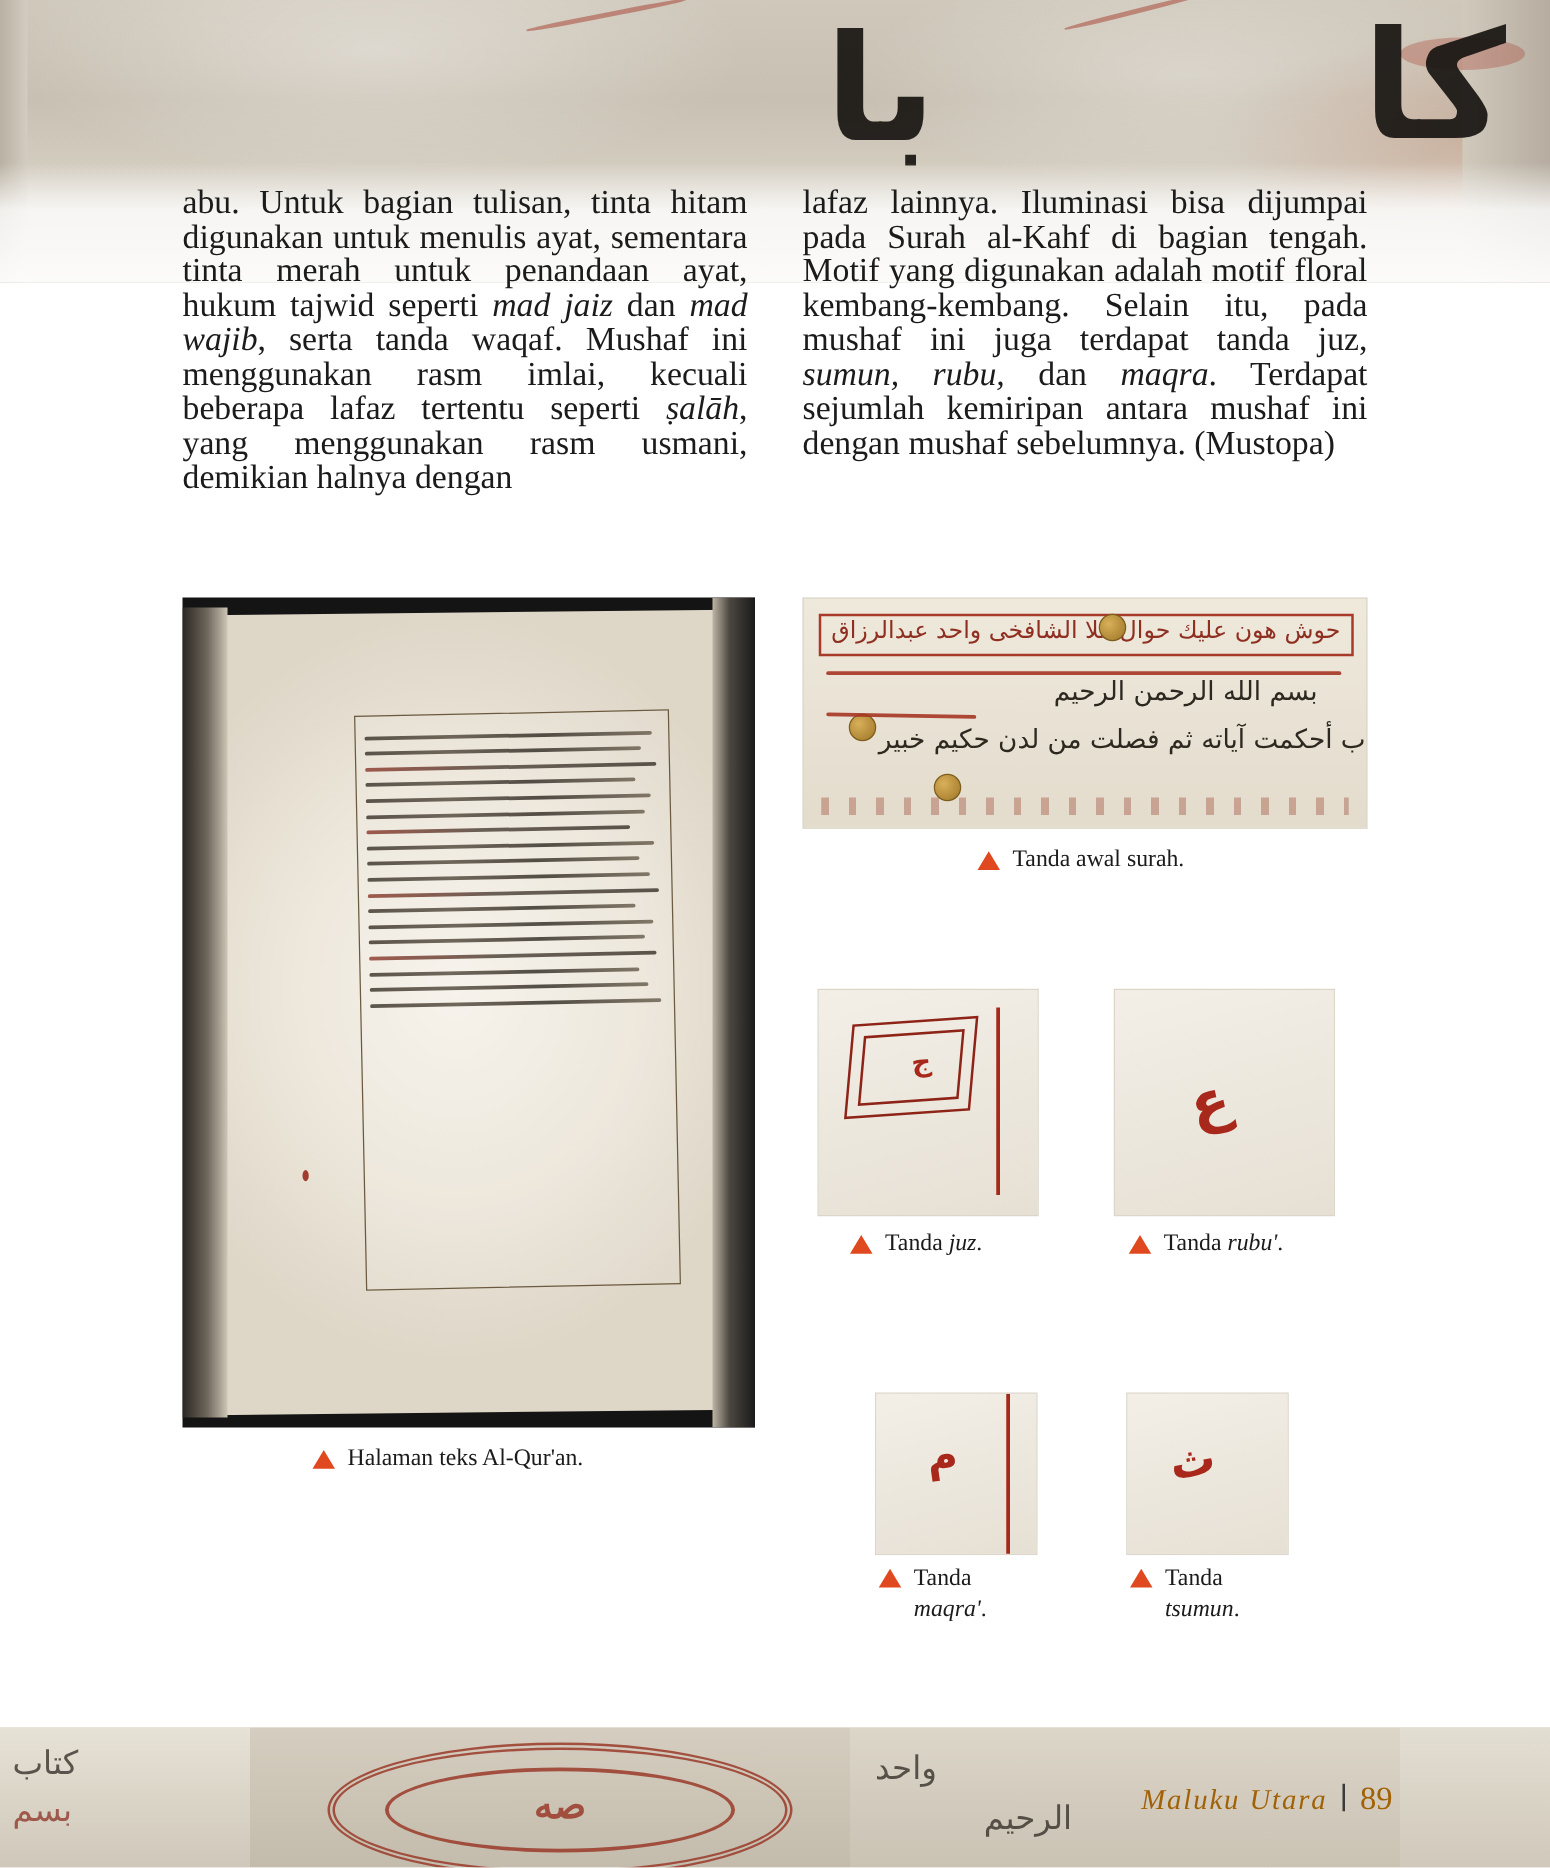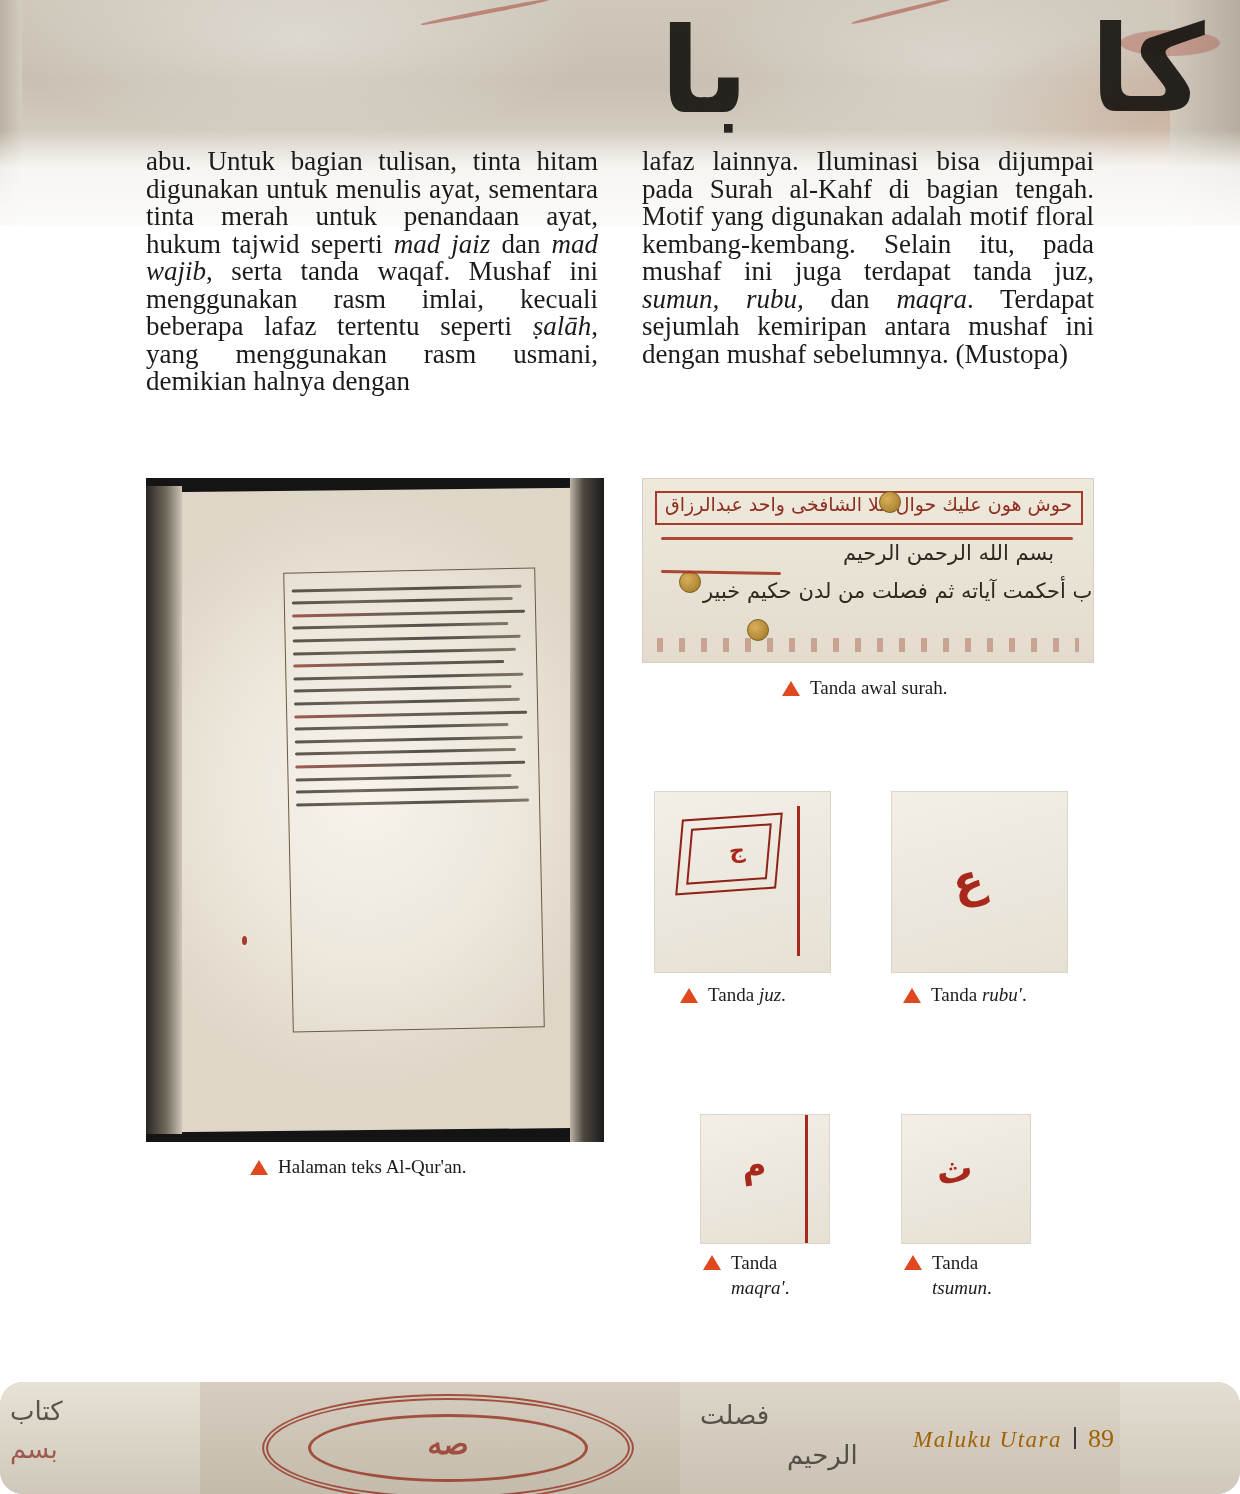--- a/index.html
+++ b/index.html
@@ -227,21 +227,20 @@
   .cap-rubu   { position: absolute; left: 903px;  top: 983px; width: 180px; }
   .cap-maqra  { position: absolute; left: 703px;  top: 1250px; width: 160px; }
   .cap-tsumun { position: absolute; left: 904px;  top: 1250px; width: 160px; }
   .cap-two-line { line-height: 25px; }
 
   
   .bottom-band {
     position: absolute; left: 0; bottom: 0; width: 1240px; height: 112px;
     background: linear-gradient(180deg,#d2cbbe,#c4bcac);
     overflow: hidden;
-    border-radius: 23px;
   }
   .bottom-band .seg {
     position: absolute; top: 0; height: 112px;
   }
   .bb-a { left: 0;    width: 200px; background: linear-gradient(180deg,#e7e2d6,#cfc8ba); }
   .bb-b { left: 200px;width: 480px; background: linear-gradient(180deg,#d5cec0,#c3bbab); }
   .bb-c { left: 680px;width: 440px; background: linear-gradient(180deg,#dcd6c9,#cac2b3); }
   .bb-d { left: 1120px;width: 120px;background: linear-gradient(180deg,#e3ded2,#d0c9bb); }
   .seal {
     position: absolute; left: 262px; top: 12px; width: 360px; height: 96px;
@@ -392,21 +391,21 @@
   <span><span>Tanda</span><br><i>tsumun</i><span>.</span></span>
 </div>
 
 <div class="bottom-band">
   <div class="seg bb-a"></div>
   <div class="seg bb-b"></div>
   <div class="seg bb-c"></div>
   <div class="seg bb-d"></div>
   <div class="bb-script s1">ﻛﺘﺎﺏ</div>
   <div class="bb-script s2">ﺑﺴﻢ</div>
-  <div class="bb-script s3">ﻓﺼﻠﺖ</div>
+  <div class="bb-script s3">ﻭﺍﺣﺪ</div>
   <div class="bb-script s4">ﺍﻟﺮﺣﻴﻢ</div>
   <div class="seal">
     <div class="seal-text">ﺻﻪ</div>
   </div>
 </div>
 
 <div class="folio">
   <span class="region">Maluku Utara</span>
   <span class="bar"></span>
   <span class="num">89</span>

